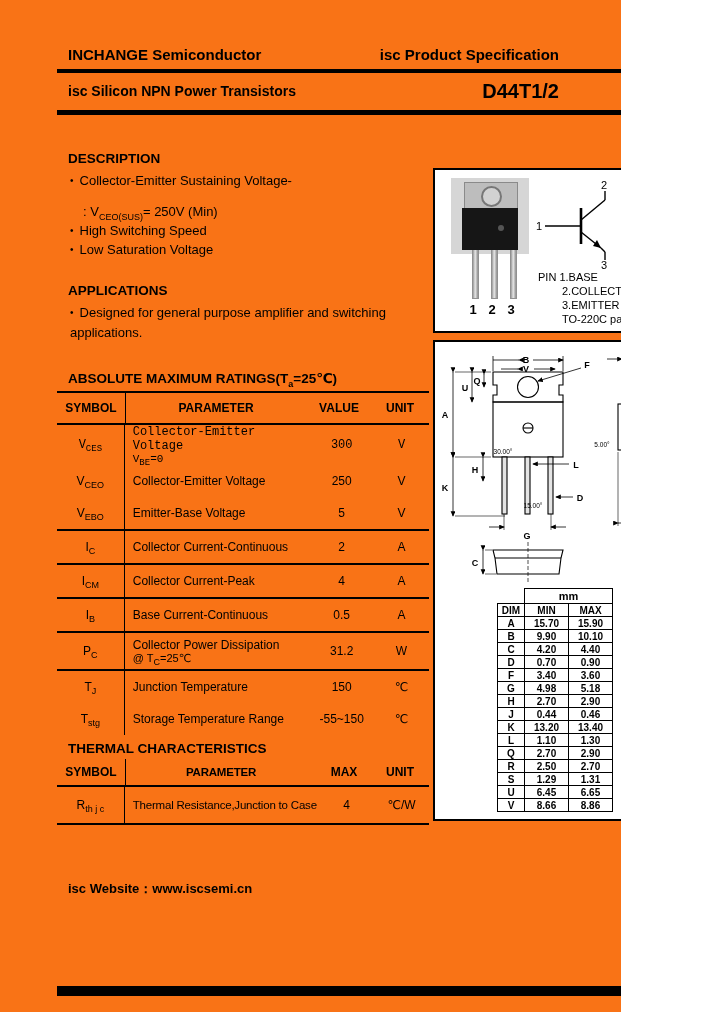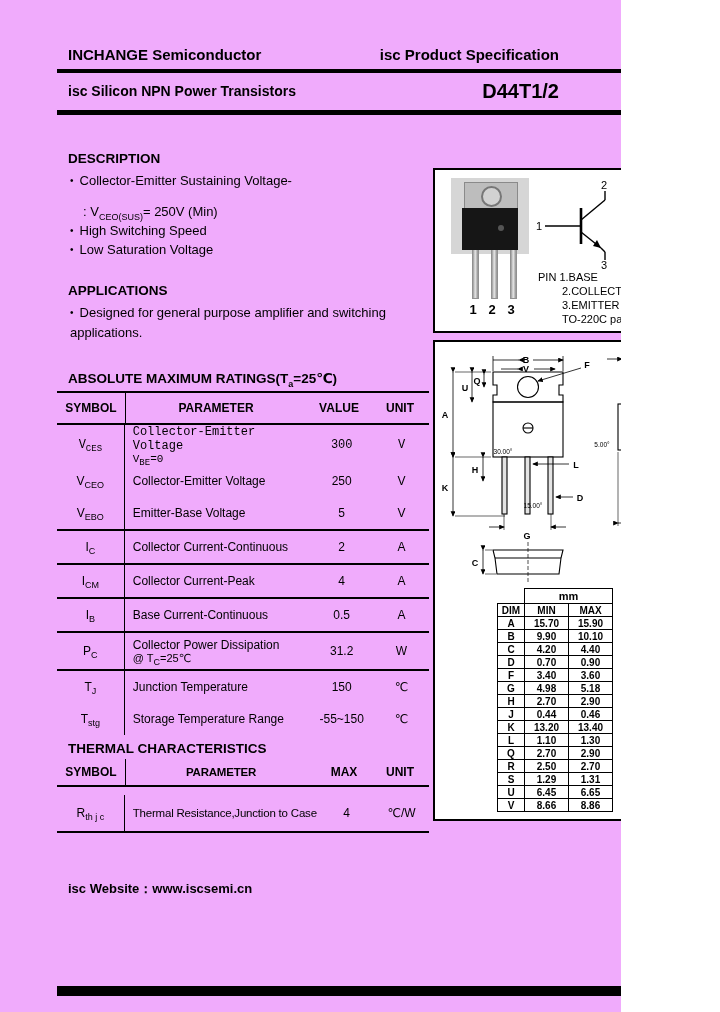--- a/index.html
+++ b/index.html
@@ -1,16 +1,16 @@
 <!DOCTYPE html>
 <html><head>
 <meta charset="utf-8">
 <style>
   html,body{margin:0;padding:0;background:#fff;}
-  .page{position:relative;width:621px;height:1012px;background:#f0abfc;overflow:hidden;
+  .page{position:relative;width:621px;height:1012px;background:#f97316;overflow:hidden;
         font-family:"Liberation Sans","DejaVu Sans",sans-serif;color:#000;}
   .abs{position:absolute;}
   
   .hdr-company{left:68px;top:46px;font-size:15px;font-weight:bold;}
   .hdr-spec{right:62px;top:46px;font-size:15px;font-weight:bold;text-align:right;}
   .rule{left:57px;width:601px;background:#000;}
   .rule1{top:69px;height:4px;}
   .rule2{top:110px;height:5px;}
   .title-left{left:68px;top:83px;font-size:14px;font-weight:bold;}
   .title-part{right:62px;top:80px;font-size:20px;font-weight:bold;}
@@ -35,21 +35,21 @@
   .c-val{width:66px;justify-content:center;}
   .c-unit{width:56px;justify-content:center;}
   .h30{min-height:30px;}.h32{min-height:32px;}.h36{min-height:36px;}.h38{min-height:38px;font-family:Liberation Mono, monospace;}
   .par2{font-size:11px;}
   
   .thermal-h{left:68px;top:741px;}
   .tbl2{left:57px;top:759px;width:372px;font-size:12px;}
   .tbl2 .thead{border-top:none;}
   .tbl2 .c-par{width:190px;font-size:11.5px;letter-spacing:-0.2px;}
   .tbl2 .c-val{width:56px;}
-  .tbl2 .last{border-bottom:2px solid #000;margin-top:8px;}
+  .tbl2 .last{border-bottom:2px solid #000;}
   
   .footer{left:68px;top:880px;font-size:13px;font-weight:bold;}
   .footer-bar{left:57px;top:986px;width:601px;height:10px;background:#000;}
   
   .box{border:2px solid #000;background:#fff;}
   .box1{left:433px;top:168px;width:221px;height:161px;}
   .box2{left:433px;top:340px;width:221px;height:477px;}
   
   .photo{left:16px;top:8px;width:78px;height:124px;}
   .photo-bg{left:0;top:0;width:78px;height:76px;background:#d6d6d6;}

